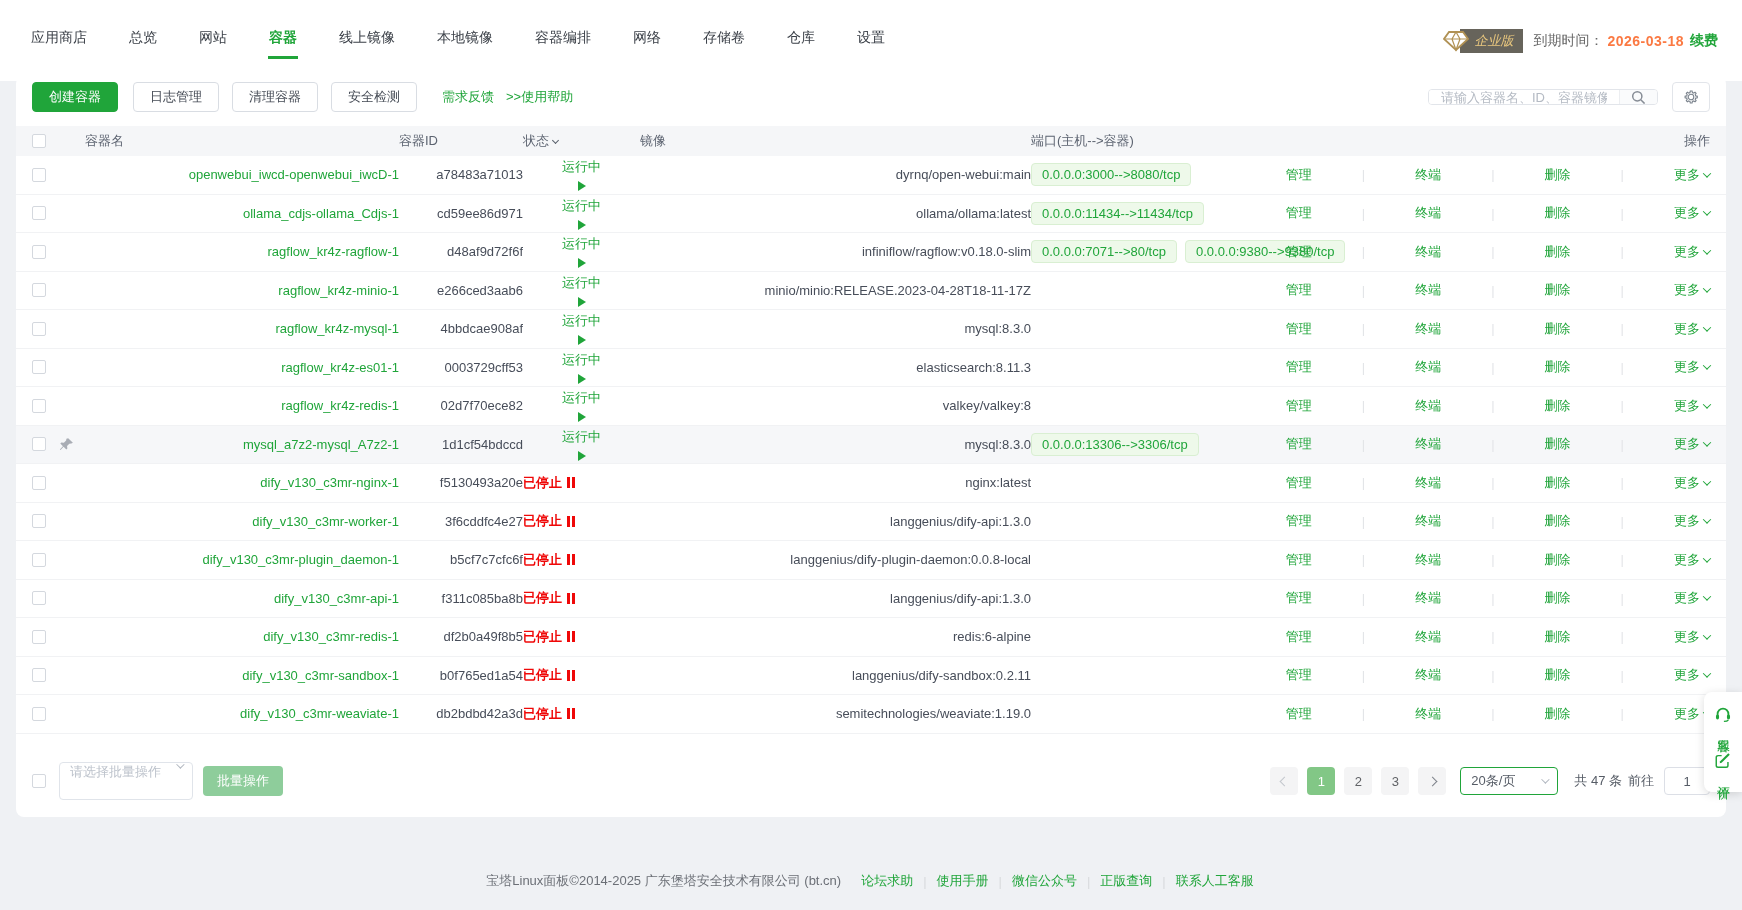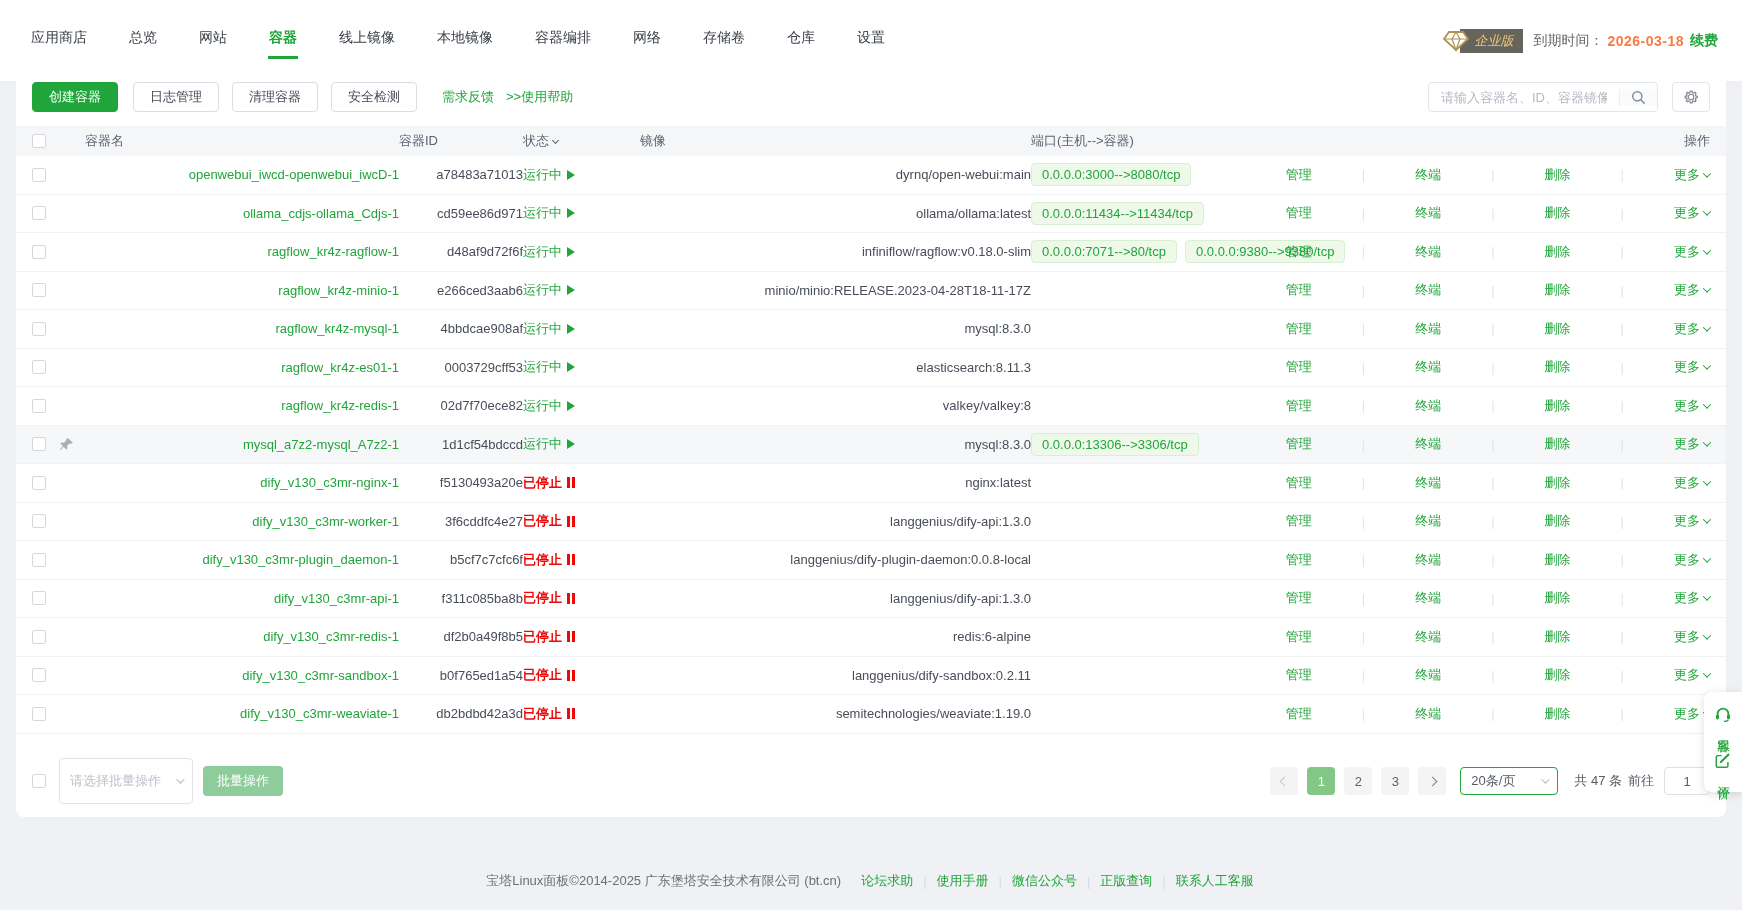--- a/index.html
+++ b/index.html
@@ -24,52 +24,52 @@
   .expiry-date{color:var(--expiry);font-weight:bold;margin:0 6px 0 4px;letter-spacing:.5px;}
   .renew-link{color:var(--accent);font-weight:bold;cursor:pointer;}
   
   .card{position:absolute;left:16px;right:16px;top:76px;background:#fff;border-radius:8px;padding-top:6px;}
   .toolbar{display:flex;align-items:center;padding:0 16px;margin-bottom:14px;}
   .btn{height:30px;padding:0 16px;border-radius:4px;font-size:13px;cursor:pointer;font-family:inherit;}
   .btn-primary{background:var(--accent);border:1px solid var(--accent);color:#fff;margin-right:15px;}
   .btn-outline{background:#fff;border:1px solid #d9dde3;color:#454b55;margin-right:13px;}
   .toolbar-link{color:var(--accent);margin-left:12px;cursor:pointer;white-space:nowrap;}
   .toolbar-right{margin-left:auto;display:flex;align-items:center;gap:14px;}
-  .search-box{display:flex;height:30px;border:1px solid #e2e5ea;border-radius:4px;overflow:hidden;background:#fff;align-items:center;}
+  .search-box{display:flex;height:16px;border:1px solid #e2e5ea;border-radius:4px;overflow:hidden;background:#fff;align-items:center;}
   .search-box input{border:none;outline:none;width:190px;padding:0 12px;font-size:13px;color:#333;font-family:inherit;}
   .search-box input::placeholder{color:#b4bac3;}
   .search-btn{width:38px;border:none;border-left:1px solid #eceef1;background:#fafbfc;display:flex;align-items:center;justify-content:center;cursor:pointer;}
   .gear-btn{width:38px;height:30px;border:1px solid #e2e5ea;border-radius:4px;background:#fff;display:flex;align-items:center;justify-content:center;cursor:pointer;}
   
   .thead,.trow{display:grid;grid-template-columns:69px 314px 124px 117px 391px 1fr 196px;align-items:center;}
   .thead{height:30px;background:#f5f6f8;color:#5c6370;}
   .thead .actions-h{text-align:right;padding-right:16px;}
   .tbody{height:589px;overflow:hidden;text-align:right;}
   .trow{height:38.5px;border-bottom:1px solid #f1f2f4;}
   .trow.pinned{background:#f6f7f9;}
   .cell-check{display:flex;align-items:center;padding-left:16px;gap:13px;}
   .checkbox{width:14px;height:14px;border:1px solid #d4d8de;border-radius:2px;background:#fff;flex:none;cursor:pointer;}
   .pin{display:flex;width:15px;height:15px;}
   .name{color:var(--accent);cursor:pointer;white-space:nowrap;}
   .cid,.cimage{white-space:nowrap;overflow:hidden;}
   .status{display:flex;align-items:center;gap:5px;}
-  .status.running{color:var(--accent);}
+  .status.running{color:var(--accent);flex-direction:column;}
   .status.stopped{color:var(--stopped);font-weight:bold;}
   .status.running .status-icon{width:0;height:0;border-left:8px solid currentColor;border-top:5px solid transparent;border-bottom:5px solid transparent;}
   .status.stopped .status-icon{width:8px;height:11px;border-left:3px solid currentColor;border-right:3px solid currentColor;}
   .ports{display:flex;gap:8px;}
   .port-badge{background:var(--portbg);border:1px solid #d9efd2;color:var(--accent);border-radius:4px;padding:3px 10px;white-space:nowrap;}
   .actions{display:flex;justify-content:flex-end;align-items:center;padding-right:16px;gap:44px;}
   .action-link{color:var(--accent);cursor:pointer;white-space:nowrap;display:inline-flex;align-items:center;}
   .action-sep{color:#e3e5e8;margin:0 6px;}
   .caret{display:inline-block;width:6px;height:6px;border-right:1.5px solid currentColor;border-bottom:1.5px solid currentColor;transform:rotate(45deg) translate(-1px,-1px);margin-left:4px;}
   .hdr-caret{display:inline-block;width:5px;height:5px;border-right:1.5px solid #59606c;border-bottom:1.5px solid #59606c;transform:rotate(45deg);margin-left:4px;vertical-align:2px;}
   
   .bottom-bar{display:flex;align-items:center;padding:0 16px;height:72px;}
-  .batch-select{width:134px;height:46px;border:1px solid #e0e4ea;border-radius:4px;background:#fff;display:flex;align-items:center;justify-content:space-between;padding:0 10px;color:#bcc2cb;margin-left:13px;cursor:pointer;}
+  .batch-select{width:134px;height:38px;border:1px solid #e0e4ea;border-radius:4px;background:#fff;display:flex;justify-content:space-between;padding:0 10px;color:#bcc2cb;margin-left:13px;cursor:pointer;}
   .sel-caret{display:inline-block;width:6px;height:6px;border-right:1.5px solid #b0b6bf;border-bottom:1.5px solid #b0b6bf;transform:rotate(45deg) translateY(-2px);}
   .batch-btn{height:30px;padding:0 14px;background:#8ecd9b;color:#fff;border:none;border-radius:4px;margin-left:10px;cursor:pointer;font-family:inherit;font-size:13px;}
   .pager{margin-left:auto;display:flex;align-items:center;}
   .page-box{min-width:28px;height:28px;border-radius:4px;background:#f4f4f5;color:#606266;display:flex;align-items:center;justify-content:center;cursor:pointer;margin-left:9px;padding:0 4px;}
   .page-box.active{background:var(--pager);color:#fff;}
   .arrow{display:inline-block;width:7px;height:7px;border-right:1.5px solid #7d828a;border-bottom:1.5px solid #7d828a;}
   .arrow.prev{transform:rotate(135deg);border-color:#c3c7cd;}
   .arrow.next{transform:rotate(-45deg);}
   .size-select{width:98px;height:28px;border:1px solid var(--accent);border-radius:4px;display:flex;align-items:center;justify-content:space-between;padding:0 10px;color:#565c66;margin-left:14px;cursor:pointer;background:#fff;}
   .total{color:#565c66;margin-left:16px;white-space:nowrap;}

